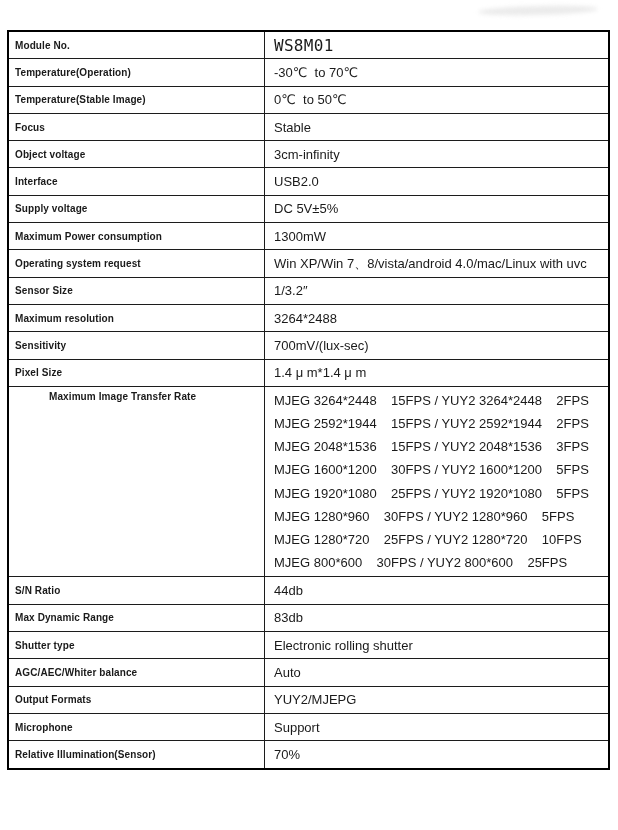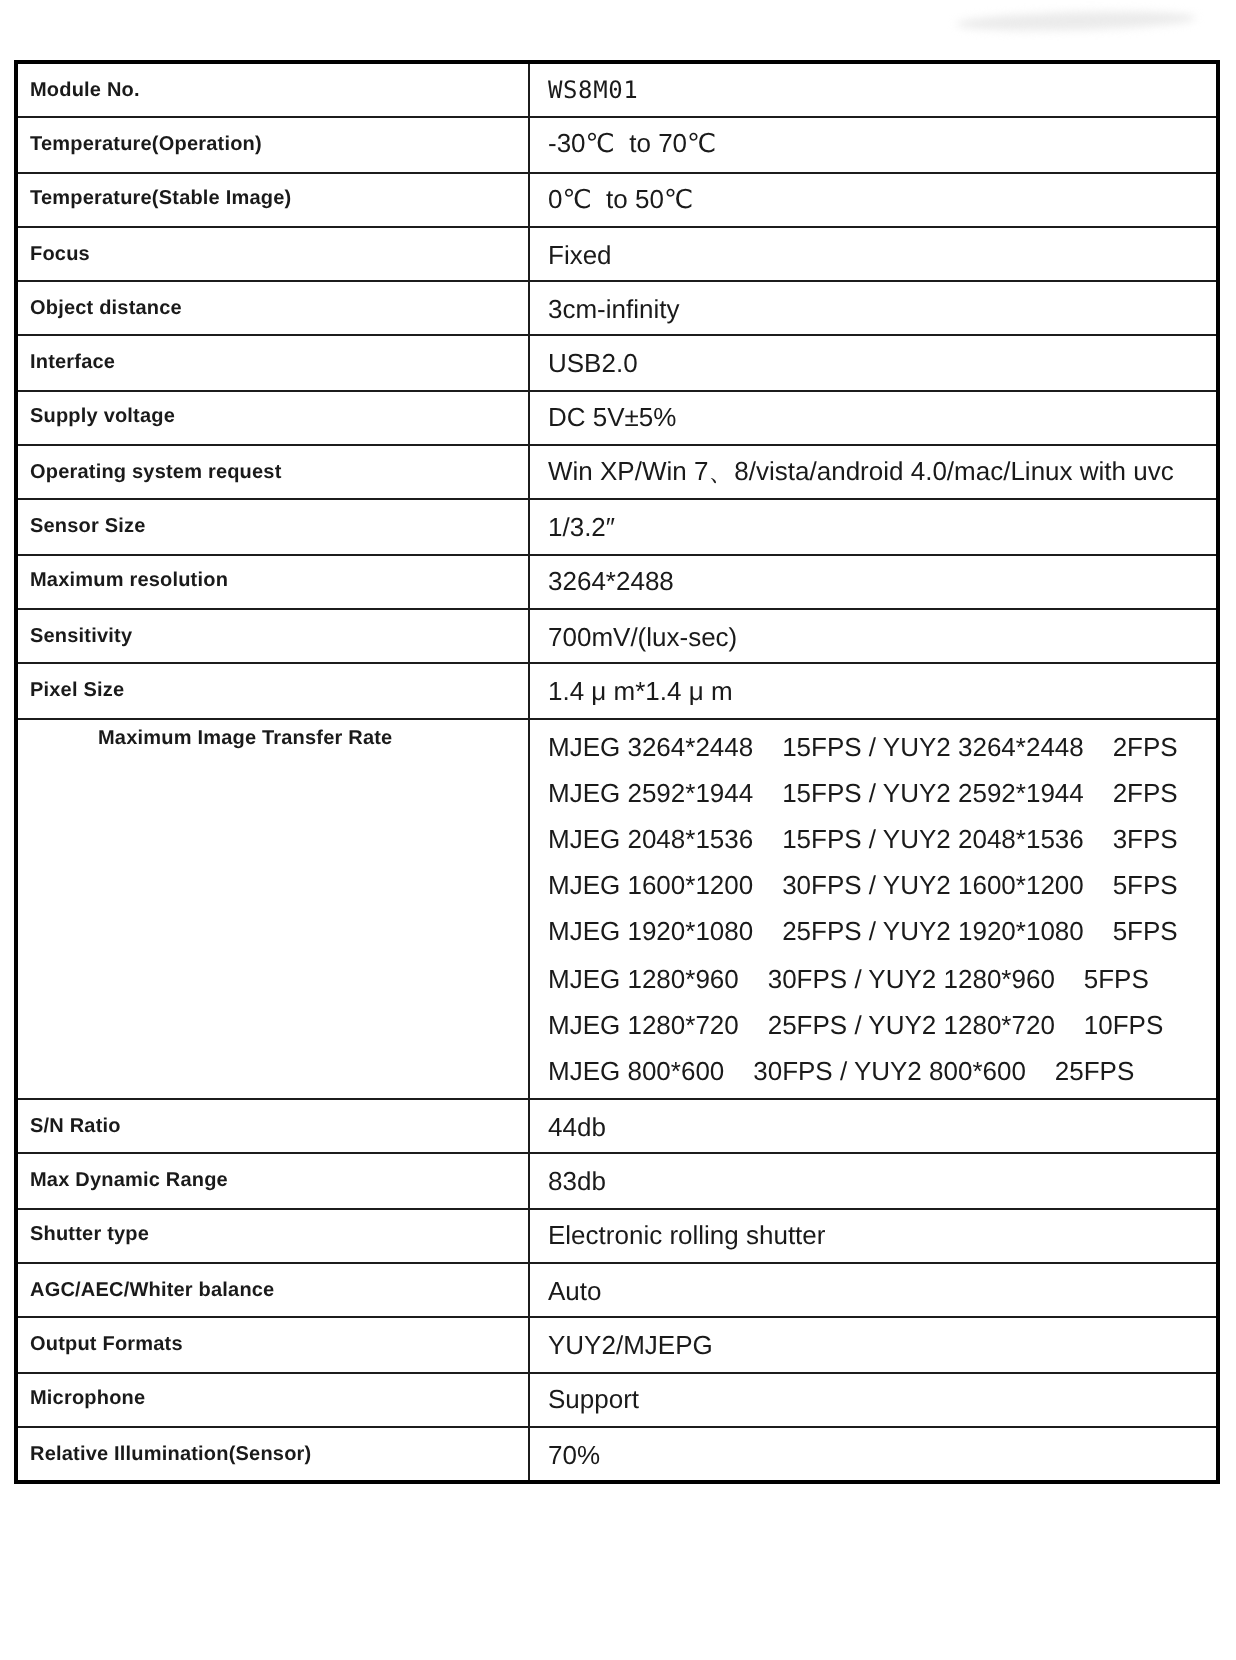--- a/index.html
+++ b/index.html
@@ -49,21 +49,21 @@
     height: 22.3px;
   }
   td.spec-value {
     font-size: 13px;
     padding: 2px 4px 2px 9px;
     white-space: pre-wrap;
     font-family: "Liberation Sans", "DejaVu Sans", sans-serif;
   }
   tr:first-child td.spec-value {
     font-family: "DejaVu Sans Mono", monospace;
-    font-size: 12px;
+    font-size: 16px;
     letter-spacing: 0.3px;
     border-radius: 13px;
   }
   tr.multi td.spec-label {
     vertical-align: top;
     padding-top: 4px;
     padding-left: 40px;
   }
   tr.multi td.spec-value .spec-value-line {
     line-height: 23.2px;
@@ -83,33 +83,37 @@
       <tr>
         <td class="spec-label">Temperature(Operation)</td>
         <td class="spec-value">-30℃  to 70℃</td>
       </tr>
       <tr>
         <td class="spec-label">Temperature(Stable Image)</td>
         <td class="spec-value">0℃  to 50℃</td>
       </tr>
       <tr>
         <td class="spec-label">Focus</td>
-        <td class="spec-value">Fixed</td>
+        <td class="spec-value">Stable</td>
       </tr>
       <tr>
-        <td class="spec-label">Object distance</td>
+        <td class="spec-label">Object voltage</td>
         <td class="spec-value">3cm-infinity</td>
       </tr>
       <tr>
         <td class="spec-label">Interface</td>
         <td class="spec-value">USB2.0</td>
       </tr>
       <tr>
         <td class="spec-label">Supply voltage</td>
         <td class="spec-value">DC 5V±5%</td>
+      </tr>
+      <tr>
+        <td class="spec-label">Maximum Power consumption</td>
+        <td class="spec-value">1300mW</td>
       </tr>
       <tr>
         <td class="spec-label">Operating system request</td>
         <td class="spec-value">Win XP/Win 7、8/vista/android 4.0/mac/Linux with uvc</td>
       </tr>
       <tr>
         <td class="spec-label">Sensor Size</td>
         <td class="spec-value">1/3.2″</td>
       </tr>
       <tr>

